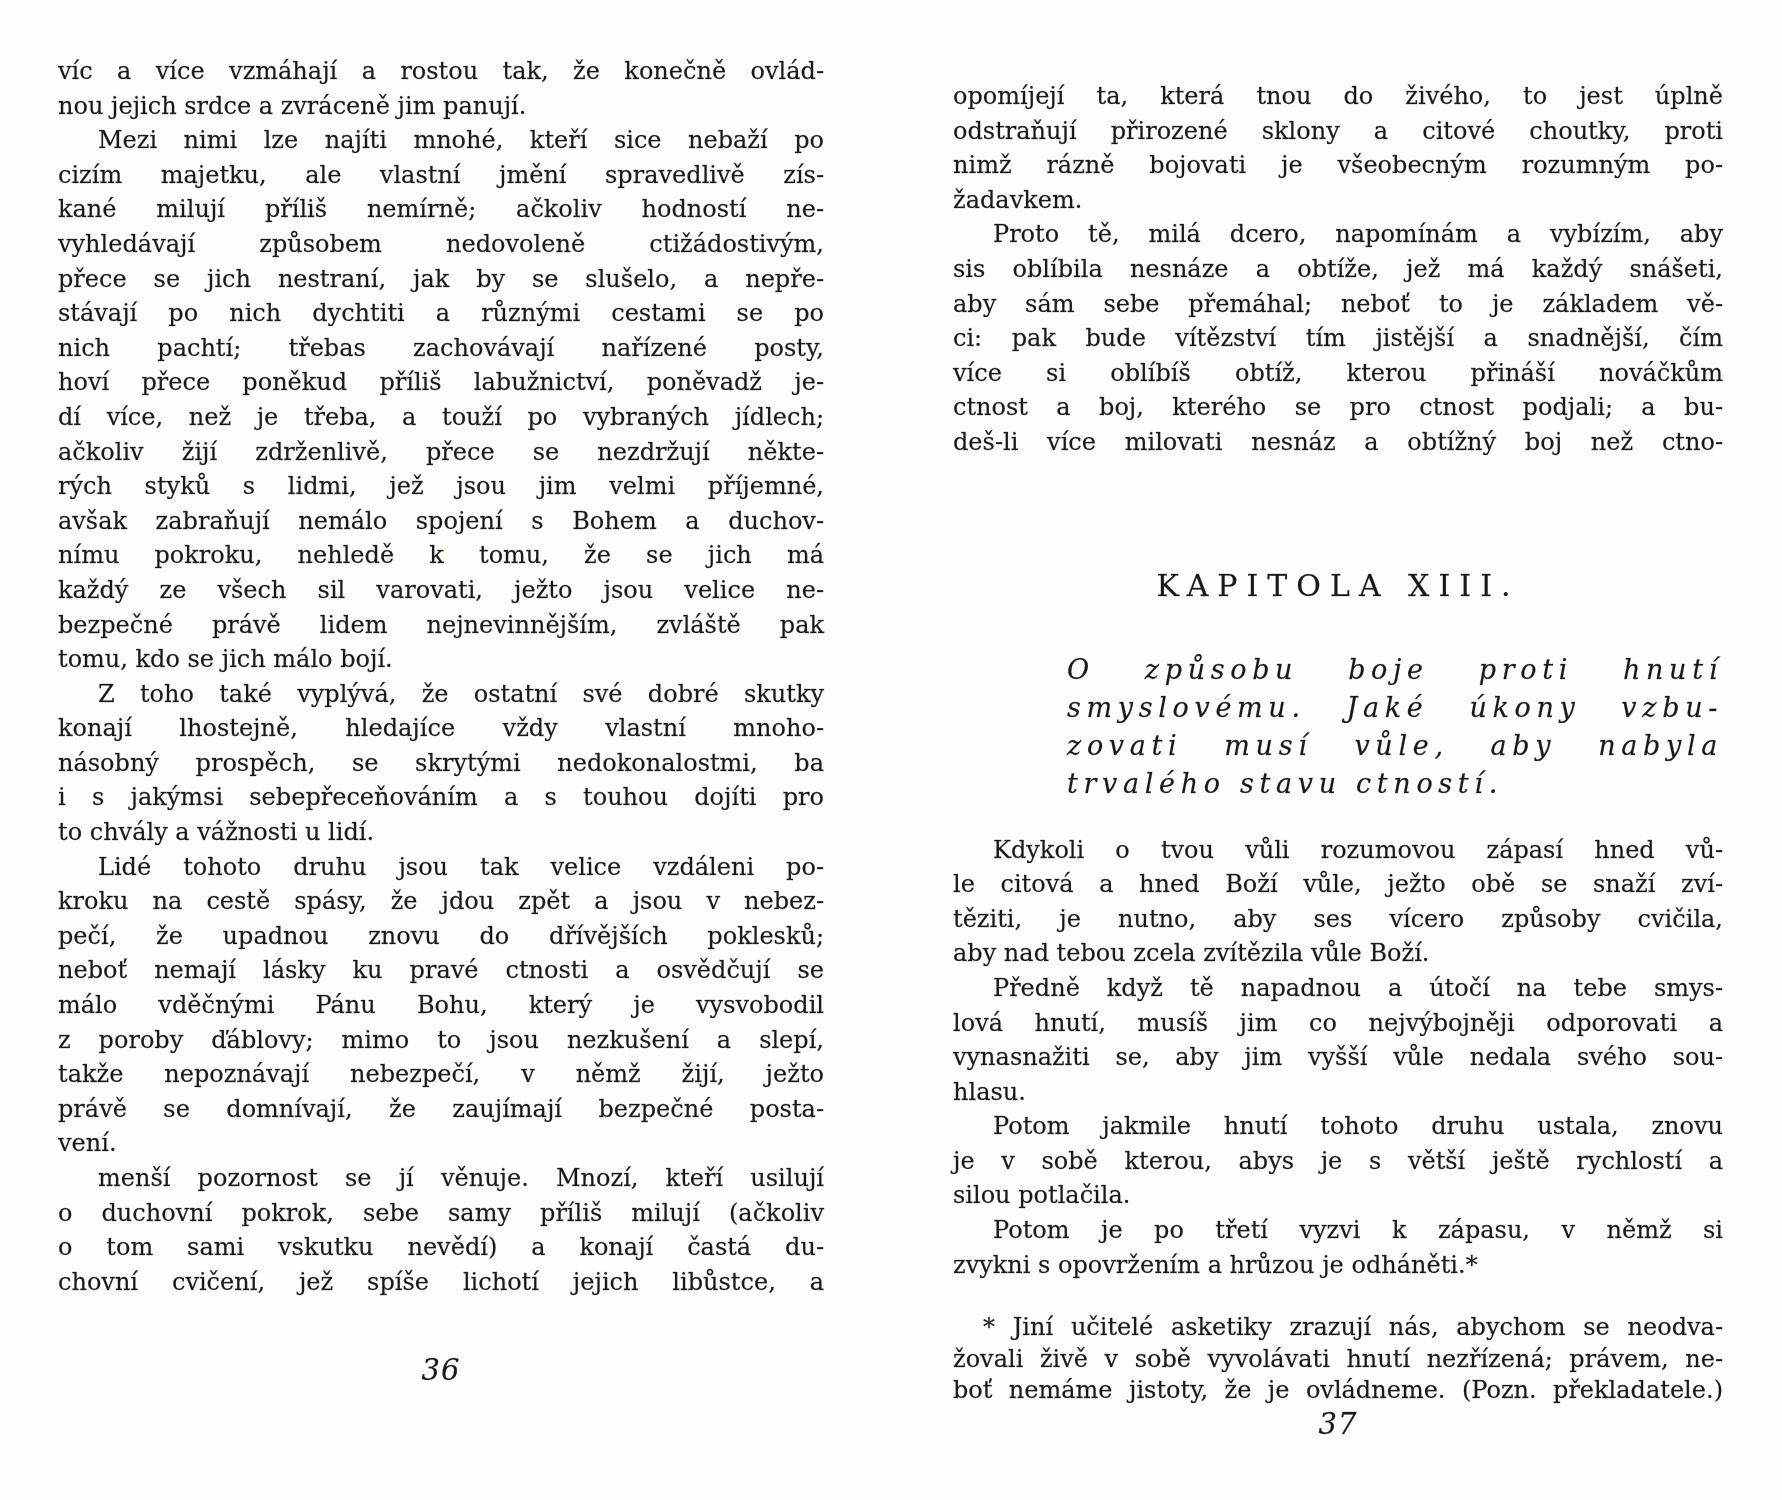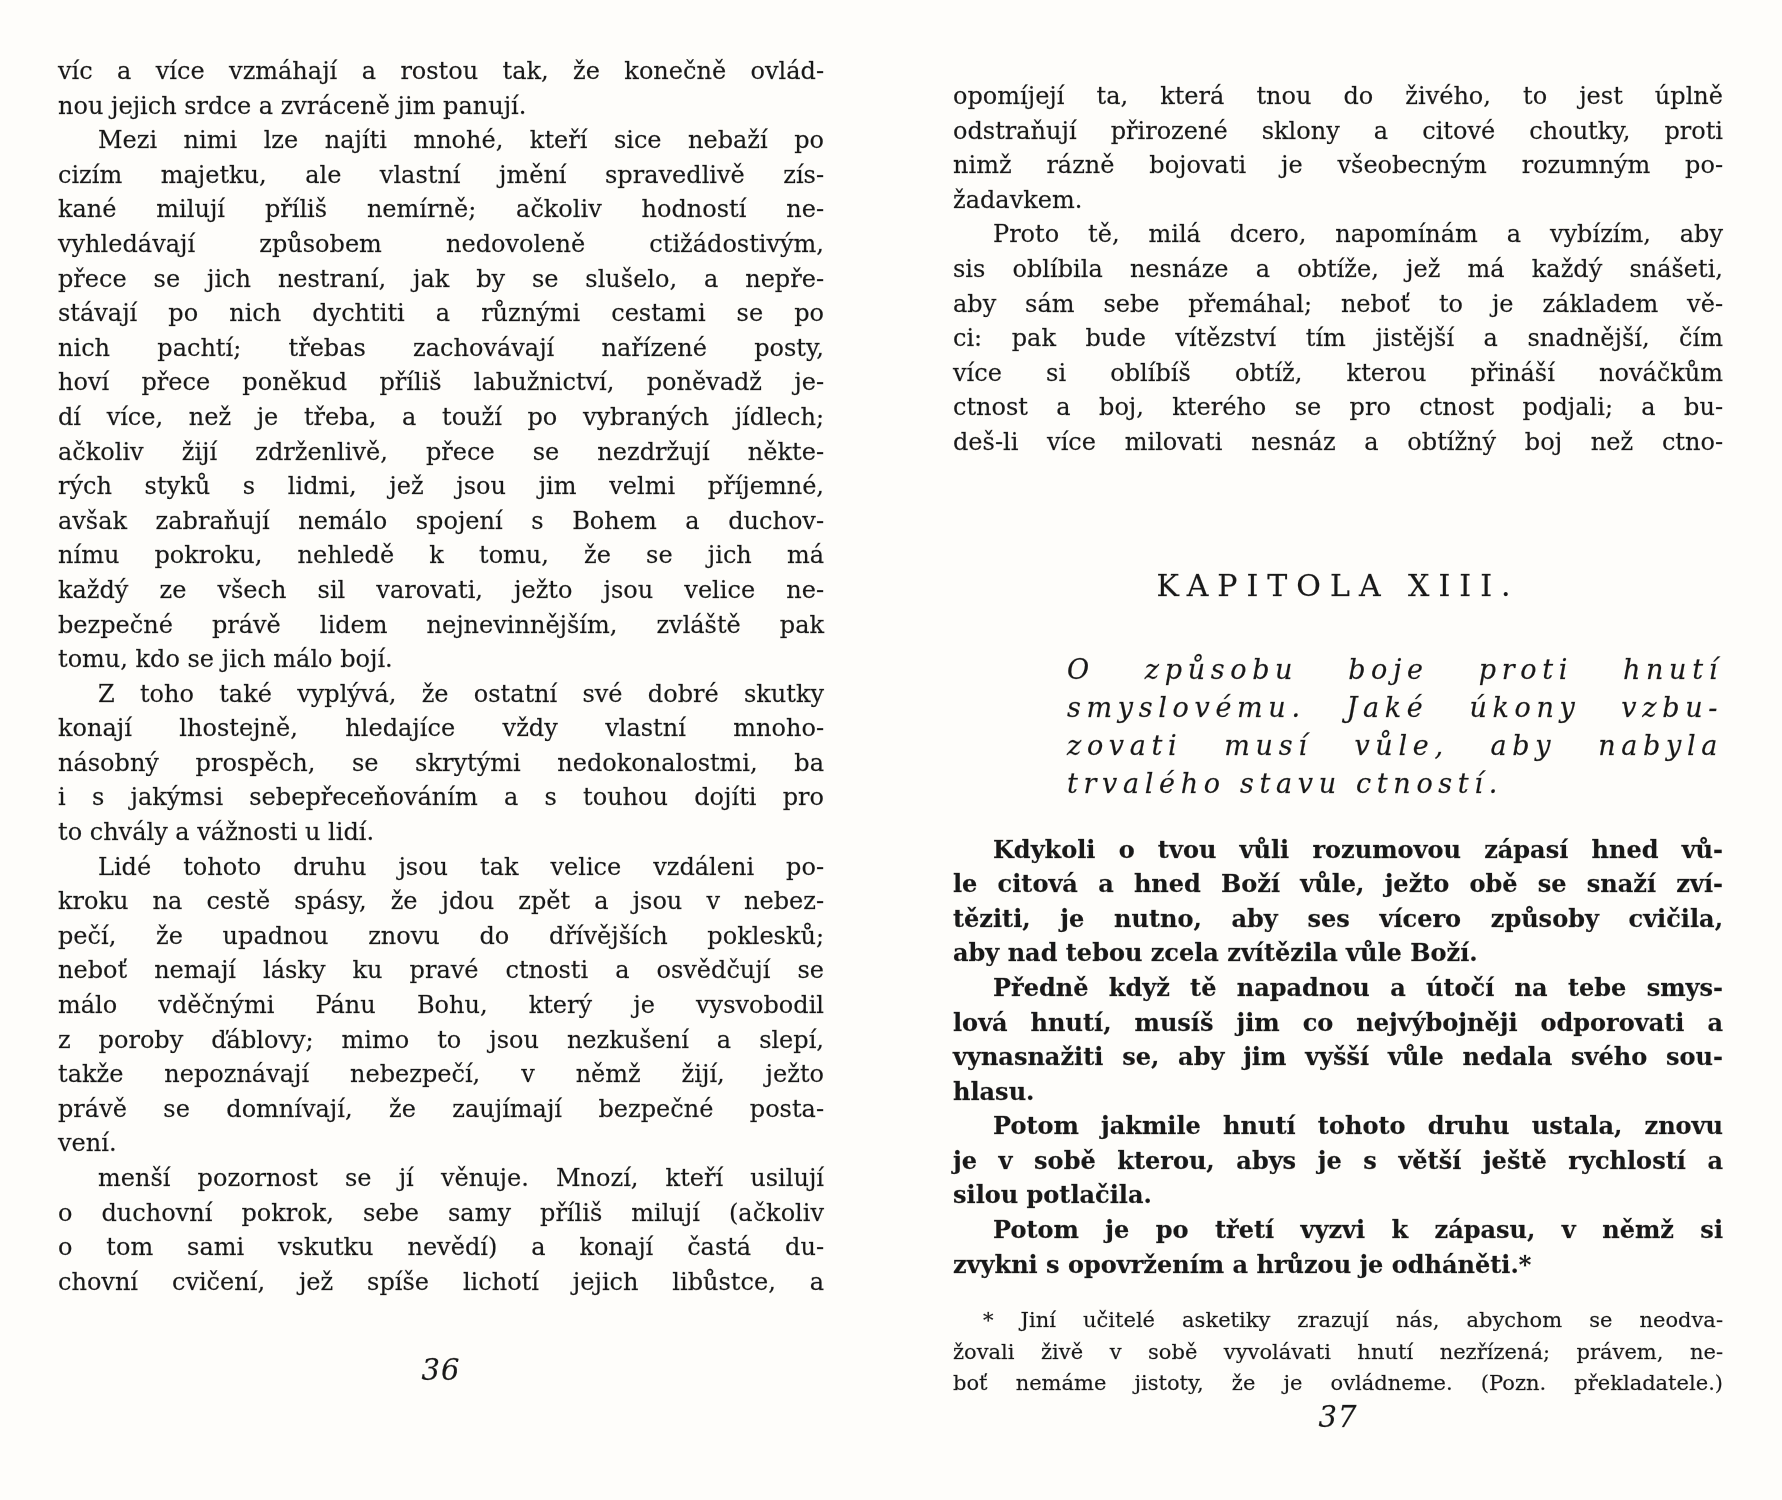--- a/index.html
+++ b/index.html
@@ -43,25 +43,25 @@
     text-align: center;
   }
   .chapter-subtitle {
     margin-top: 48px;
     margin-left: 114px;
     font-style: italic;
     font-size: 27px;
     line-height: 38px;
     letter-spacing: 0.21em;
   }
-  .mid-gap { margin-top: 30px; font-weight: bold; }
+  .mid-gap { margin-top: 30px; }
 
   .footnote-block {
-    margin-top: 23px;
-    font-size: 21px;
+    margin-top: 30px;
+    font-size: 24px;
     line-height: 31.5px;
   }
   .footnote-block .para.ind > .tline:first-child { text-indent: 30px; }
 
   .pagenum {
     font-style: italic;
     font-size: 29px;
     text-align: center;
     letter-spacing: 1px;
   }

